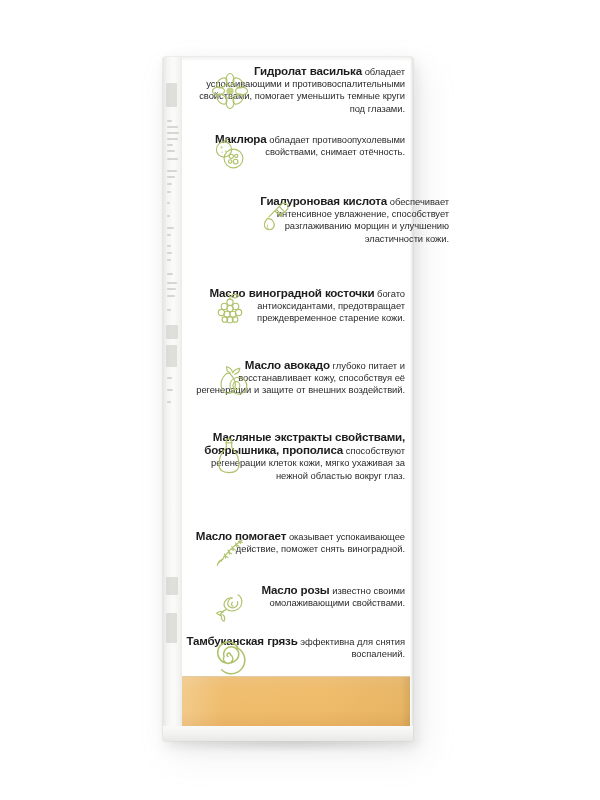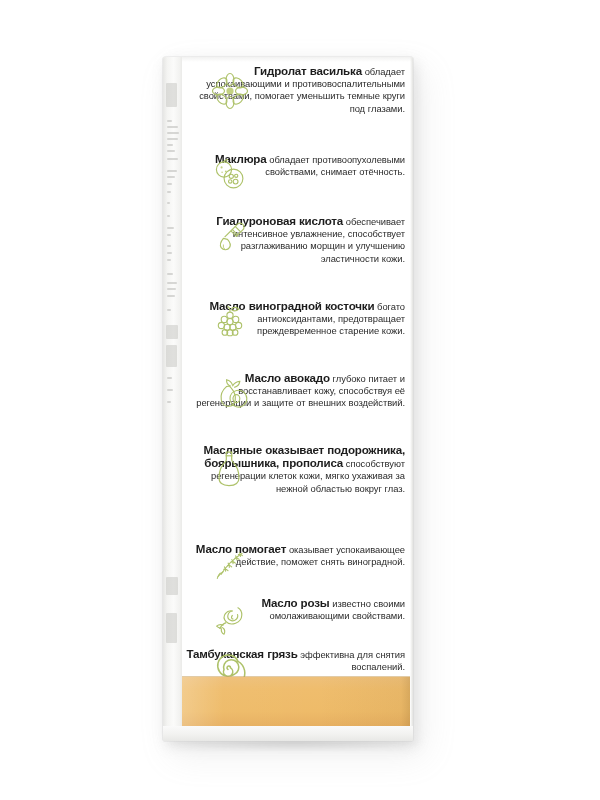--- a/index.html
+++ b/index.html
@@ -240,21 +240,21 @@
               <ellipse cx="28.1" cy="28.1" rx="3.9" ry="6" transform="rotate(45 28.1 28.1)"></ellipse>
             </g>
             <circle cx="20" cy="20" r="3.6" fill="#c3d182"></circle>
           </svg>
         </div>
         <p class="ing-text">
           <b>Гидролат василька</b><span> обладает успокаивающими и противовоспалительными свойствами, помогает уменьшить темные круги под глазами.</span>
         </p>
       </div>
 
-      <div class="ingredient" style="margin-top:26px;height:52px;">
+      <div class="ingredient" style="margin-top:6px;height:52px;">
         <div class="ing-icon" style="top:2px;">
           <svg viewBox="0 0 40 40">
             <g fill="none" stroke="#aec26a" stroke-width="1.15">
               <circle cx="14" cy="14.5" r="7.6"></circle>
               <circle cx="23.5" cy="23.5" r="9.4"></circle>
               <circle cx="21.3" cy="21.3" r="2.1"></circle>
               <circle cx="26.2" cy="20.8" r="1.6"></circle>
               <circle cx="25.6" cy="26.6" r="2.4"></circle>
               <circle cx="20.2" cy="26.4" r="1.7"></circle>
               <path d="M13.6 7.2 q1.4 -3 4.4 -2.6"></path>
@@ -262,39 +262,39 @@
             <circle cx="11.6" cy="12.4" r="1.05" fill="#c3d182"></circle>
             <circle cx="15.8" cy="16.4" r="0.9" fill="#c3d182"></circle>
             <circle cx="12.1" cy="17.2" r="0.8" fill="#c3d182"></circle>
           </svg>
         </div>
         <p class="ing-text">
           <b>Маклюра</b><span> обладает противоопухолевыми свойствами, снимает отёчность.</span>
         </p>
       </div>
 
-      <div class="ingredient" style="margin-top:10px;height:76px;">
+      <div class="ingredient" style="margin-top:10px;height:76px;margin-left:44px;">
         <div class="ing-icon" style="top:2px;">
           <svg viewBox="0 0 40 40">
             <g fill="none" stroke="#aec26a" stroke-width="1.2" stroke-linejoin="round">
               <path d="M31.5 6.5 a4 4 0 0 1 2 5.6 l-7.2 7.2 -5.4 -5.4 7.2 -7.2 a4 4 0 0 1 3.4 -0.2 z"></path>
               <path d="M22.2 12.4 l5.4 5.4"></path>
               <path d="M25.2 9.4 l5.4 5.4"></path>
               <path d="M20.9 13.9 l-6.3 6.3"></path>
               <path d="M13.4 21.4 q-4.6 5.6 -2.2 9.3 a5.1 5.1 0 0 0 8.4 -0.3 q2 -3.6 -2.1 -8.1 z"></path>
             </g>
             <path d="M13.4 27.5 q-0.6 3.2 1.3 4.6" fill="none" stroke="#c3d182" stroke-width="1"></path>
           </svg>
         </div>
         <p class="ing-text">
           <b>Гиалуроновая кислота</b><span> обеспечивает интенсивное увлажнение, способствует разглаживанию морщин и улучшению эластичности кожи.</span>
         </p>
       </div>
 
-      <div class="ingredient" style="margin-top:9px;height:62px;">
+      <div class="ingredient" style="margin-top:16px;height:62px;">
         <div class="ing-icon" style="top:2px;">
           <svg viewBox="0 0 40 40">
             <g fill="none" stroke="#aec26a" stroke-width="1.1">
               <circle cx="20" cy="13.2" r="3.1"></circle>
               <circle cx="14.3" cy="17.4" r="3.1"></circle>
               <circle cx="25.7" cy="17.4" r="3.1"></circle>
               <circle cx="20" cy="19.6" r="3.1"></circle>
               <circle cx="11.4" cy="23.5" r="3.1"></circle>
               <circle cx="17.1" cy="25.3" r="3.1"></circle>
               <circle cx="22.9" cy="25.3" r="3.1"></circle>
@@ -332,21 +332,21 @@
       <div class="ingredient" style="margin-top:10px;height:89px;">
         <div class="ing-icon" style="top:4px;left:30px;width:34px;height:44px;">
           <svg viewBox="0 0 34 44">
             <g fill="none" stroke="#aec26a" stroke-width="1.2" stroke-linejoin="round">
               <path d="M14.3 4.2 h5.4 v7.2 q0 1.2 0.9 2.2 q6.4 6.4 6.4 16.2 q0 7.8 -10 7.8 q-10 0 -10 -7.8 q0 -9.8 6.4 -16.2 q0.9 -1 0.9 -2.2 z"></path>
               <path d="M13.6 7.8 h6.8"></path>
             </g>
           </svg>
         </div>
         <p class="ing-text">
-          <b>Масляные оказывает подорожника, боярышника, прополиса</b><span> способствуют регенерации клеток кожи, мягко ухаживая за нежной областью вокруг глаз.</span>
+          <b>Масляные экстракты свойствами, боярышника, прополиса</b><span> способствуют регенерации клеток кожи, мягко ухаживая за нежной областью вокруг глаз.</span>
         </p>
       </div>
 
       <div class="ingredient" style="margin-top:10px;height:50px;">
         <div class="ing-icon" style="top:2px;">
           <svg viewBox="0 0 40 40">
             <g fill="none" stroke="#aec26a" stroke-width="1.1" stroke-linecap="round">
               <path d="M32 8.5 q-6 3.6 -11.6 9.2 q-5.6 5.6 -9.2 11.6"></path>
               <path d="M29.4 7.5 q1.6 2 1 4"></path>
               <path d="M25.6 10.8 q1.8 2 1.2 4.2"></path>

